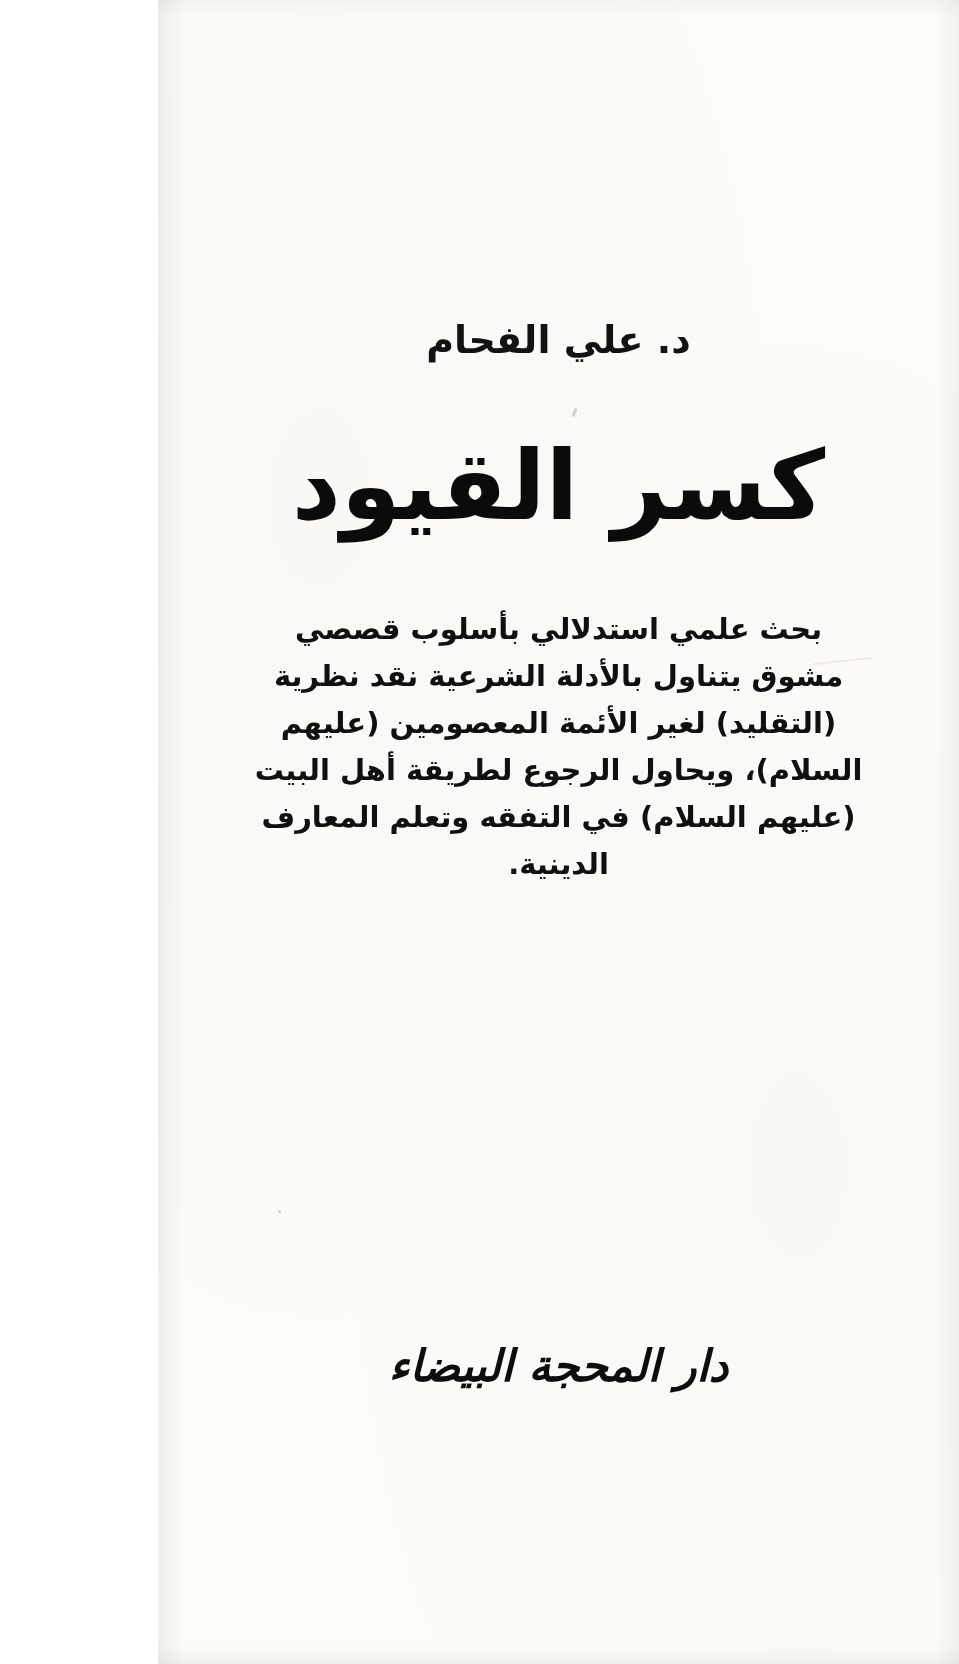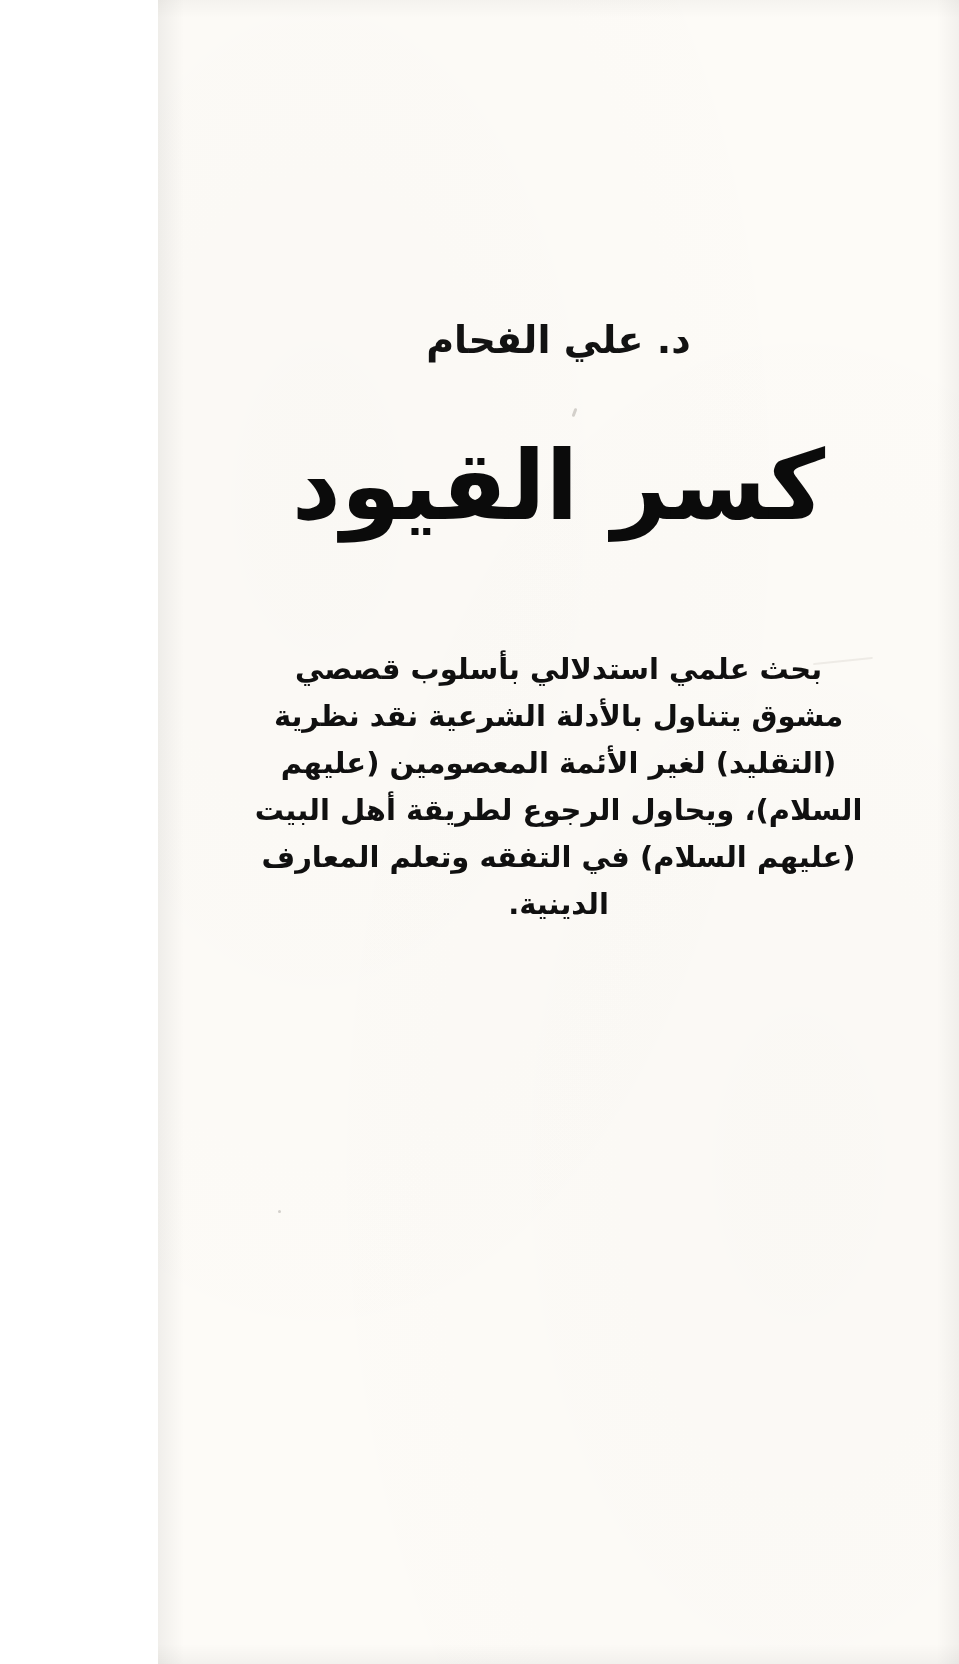--- a/index.html
+++ b/index.html
@@ -65,21 +65,21 @@
     font-size: 96px;
     font-weight: 700;
     color: #0b0b0b;
     line-height: 1.05;
     text-align: center;
     width: 100%;
     letter-spacing: -1px;
   }
 
   .subtitle {
-    margin-top: 110px;
+    margin-top: 70px;
     width: 620px;
     font-size: 29px;
     font-weight: 700;
     color: #101010;
     line-height: 1.62;
     text-align: center;
   }
 
   .publisher {
     position: absolute;
@@ -108,18 +108,19 @@
 <div class="page">
   <div class="content">
 
     <div class="author">د. علي الفحام</div>
 
     <div class="title">كسر القيود</div>
 
     <div class="subtitle">بحث علمي استدلالي بأسلوب قصصي مشوق يتناول بالأدلة الشرعية نقد نظرية (التقليد) لغير الأئمة المعصومين (عليهم السلام)، ويحاول الرجوع لطريقة أهل البيت (عليهم السلام) في التفقه وتعلم المعارف الدينية.</div>
   </div>
 
+  <div class="publisher">دار المحجة البيضاء</div>
 
   <div class="speck" style="left:415px; top:408px; width:3px; height:9px; border-radius:2px; transform:rotate(20deg);"></div>
   <div class="speck" style="left:655px; top:660px; width:60px; height:2px; border-radius:1px; opacity:0.35; transform:rotate(-6deg);"></div>
   <div class="speck" style="left:120px; top:1210px; width:3px; height:3px;"></div>
   <div class="speck" style="left:820px; top:1105px; width:2px; height:2px;"></div>
 </div>
 
 </body></html>

